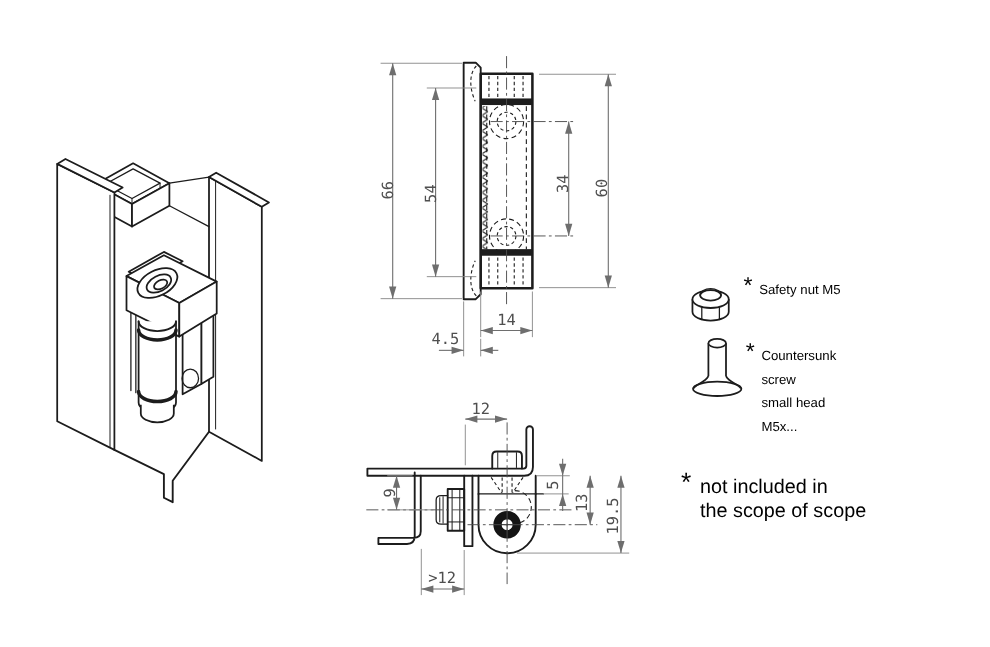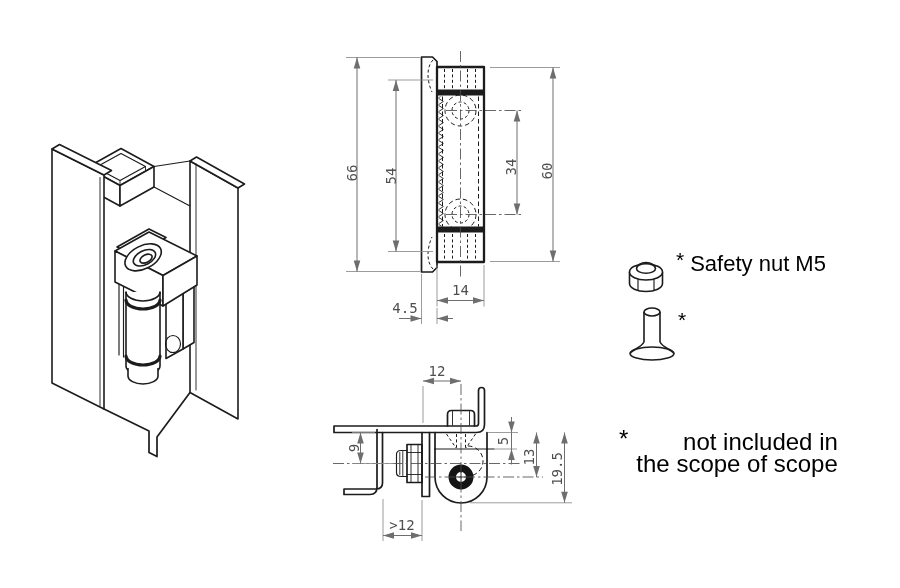--- a/index.html
+++ b/index.html
@@ -17,23 +17,23 @@
   .dash {stroke:#1c1c1c;fill:none;stroke-width:1;stroke-dasharray:4.5 3;}
   .dashf{stroke:#1c1c1c;fill:none;stroke-width:1;stroke-dasharray:3 2.4;}
   .cl   {stroke:#4d4d4d;fill:none;stroke-width:0.85;stroke-dasharray:11 3 2.5 3;}
   .dim  {stroke:#6e6e6e;fill:none;stroke-width:1;}
   .ext  {stroke:#8a8a8a;fill:none;stroke-width:0.85;}
   .dimtext{font-family:"DejaVu Sans Mono", monospace;font-size:14px;fill:#4f4f4f;}
 
   
   .legend-row{position:absolute;display:flex;align-items:flex-start;color:#000;}
   .ast{font-size:21px;line-height:18px;font-weight:400;}
-  .legend-label{font-size:22px;line-height:21.5px;margin-left:6px;padding-top:2px;}
+  .legend-label{font-size:12px;line-height:21.5px;margin-left:6px;padding-top:2px;}
   .note-row .ast{font-size:24px;line-height:20px;}
-  .note-label{font-size:24px;line-height:22px;margin-left:8px;padding-top:2px;text-align:right;}
+  .note-label{font-size:18px;line-height:22px;margin-left:8px;padding-top:2px;}
 </style>
 </head>
 <body>
 
 <div class="stage">
 <svg width="900" height="588" viewBox="0 0 900 588">
   <defs>
     <marker id="arr" viewBox="0 0 12 8" markerWidth="12" markerHeight="8" refX="11.5" refY="4" orient="auto-start-reverse" markerUnits="userSpaceOnUse">
       <path d="M11.5,4 L0.5,0.7 L0.5,7.3 Z" fill="#6e6e6e"></path>
     </marker>
@@ -203,20 +203,26 @@
 
 <div class="legend-row" style="left:676px;top:251px;">
   <span class="ast">*</span>
   <div class="legend-label">
     <div>Safety nut M5</div>
   </div>
 </div>
 
 <div class="legend-row" style="left:678px;top:311px;">
   <span class="ast">*</span>
+  <div class="legend-label">
+    <div>Countersunk</div>
+    <div>screw</div>
+    <div>small head</div>
+    <div>M5x...</div>
+  </div>
 </div>
 
 <div class="legend-row note-row" style="left:619px;top:429px;">
   <span class="ast">*</span>
   <div class="note-label">
     <div>not included in</div>
     <div>the scope of scope</div>
   </div>
 </div>
 </div>

